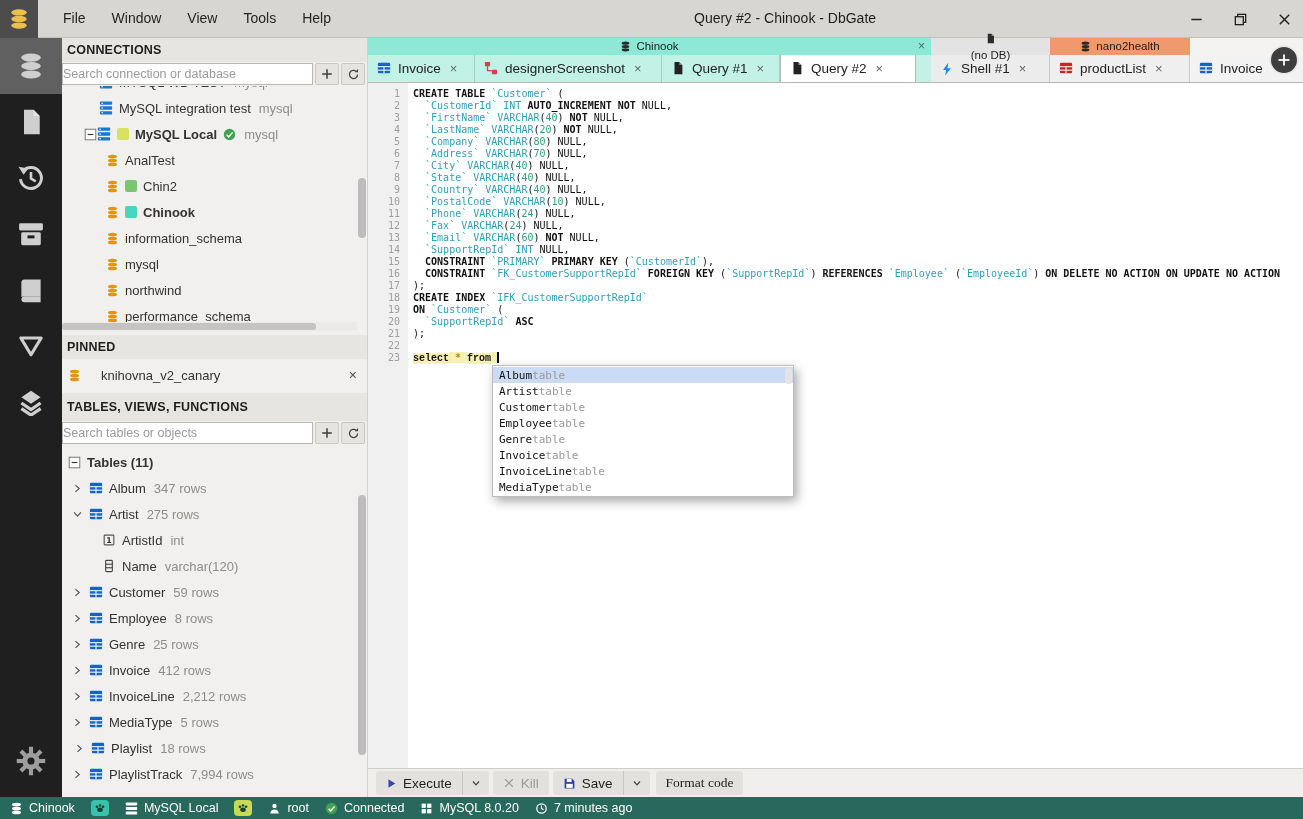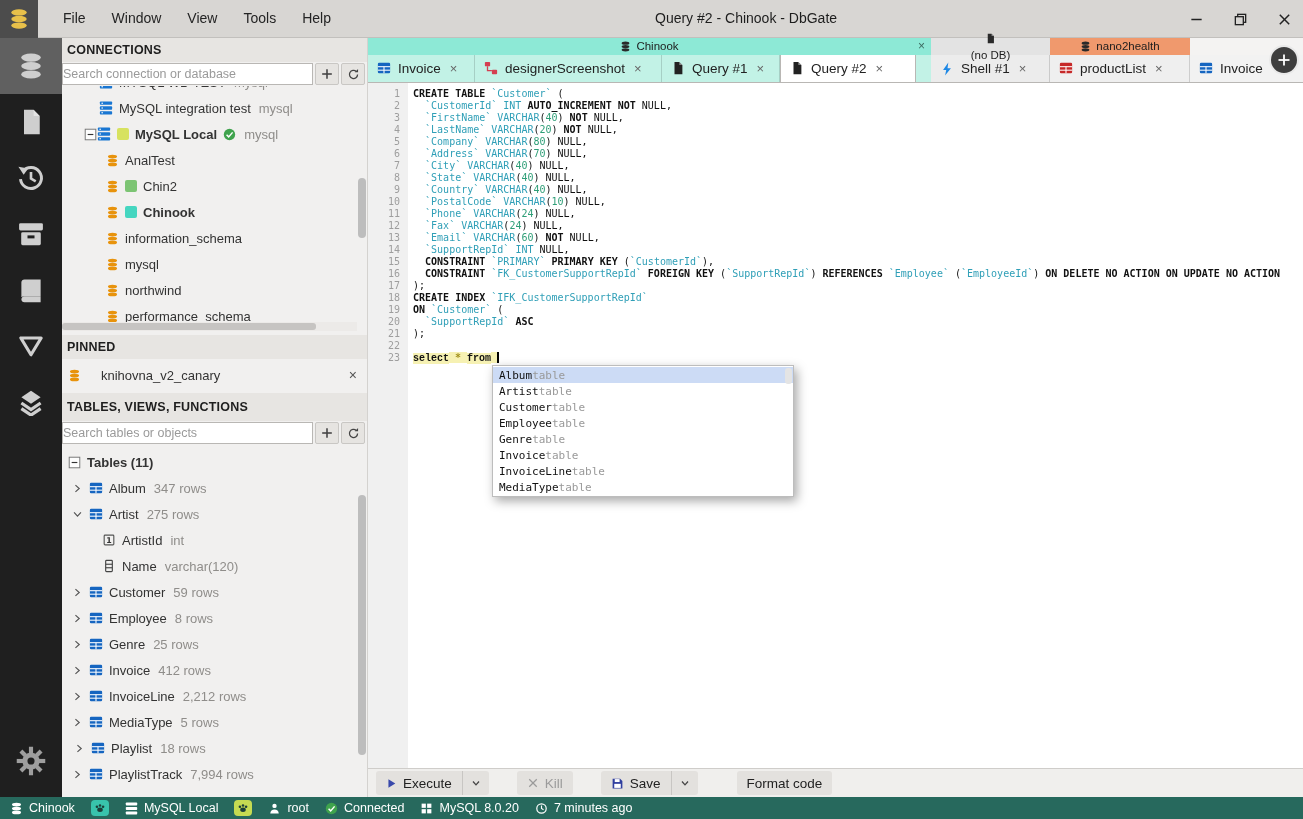--- a/index.html
+++ b/index.html
@@ -4,21 +4,21 @@
 <style>
   * { margin:0; padding:0; box-sizing:border-box; }
   html,body { width:1303px; height:819px; overflow:hidden; font-family:"Liberation Sans",sans-serif; }
   .app { position:relative; width:1303px; height:819px; background:#f1f0ef; overflow:hidden; }
 
   
   .titlebar { height:38px; background:#d8d6d3; display:flex; align-items:center; position:relative; border-bottom:1px solid #c2c0bd; }
   .logo { width:38px; height:38px; background:#4c4c4c; display:flex; align-items:center; justify-content:center; flex:0 0 auto; }
   .menus { display:flex; margin-left:12px; }
   .menu-item { padding:0 13px; font-size:14px; color:#242424; line-height:37px; cursor:default; }
-  .win-title { position:absolute; left:655px; top:0; line-height:37px; font-size:14px; color:#1d1d1d; }
+  .win-title { position:absolute; left:694px; top:0; line-height:37px; font-size:14px; color:#1d1d1d; }
   .winctl { position:absolute; right:8px; top:0; height:38px; display:flex; align-items:center; gap:22px; }
   .winbtn { width:22px; height:22px; display:flex; align-items:center; justify-content:center; }
 
   
   .body { display:flex; height:759px; }
 
   
   .iconbar { width:62px; background:#1f1f1f; display:flex; flex-direction:column; align-items:center; flex:0 0 auto; }
   .ibitem { width:62px; height:56px; display:flex; align-items:center; justify-content:center; }
   .ibitem.active { background:#606060; }
@@ -81,21 +81,21 @@
   .caret { display:inline-block; width:1.5px; height:11px; background:#000; vertical-align:text-bottom; }
 
   
   .autocomplete { position:absolute; left:124px; top:282px; width:302px; background:#fff; border:1px solid #bdbdbd; box-shadow:3px 4px 10px rgba(0,0,0,.35); padding:1px 0; }
   .acitem { height:16px; display:flex; align-items:center; font-family:"DejaVu Sans Mono",monospace; font-size:11px; padding-left:6px; color:#111; }
   .acitem.sel { background:#ccdbf5; }
   .ackind { color:#999; }
   .acthumb { position:absolute; right:1px; top:2px; width:7px; height:16px; background:#e4e4e4; border-radius:3px; }
 
   
-  .toolbar { height:29px; background:#f0efed; border-top:1px solid #cfcdca; display:flex; align-items:center; gap:28px; padding-left:8px; flex:0 0 auto; }
+  .toolbar { height:29px; background:#f0efed; border-top:1px solid #cfcdca; display:flex; align-items:center; gap:4px; padding-left:8px; flex:0 0 auto; }
   .seg { display:flex; }
   .tbtn { display:inline-flex; align-items:center; gap:6px; height:24px; padding:0 10px; background:#e3e1de; border:none; border-radius:3px; font-size:13.5px; color:#222; font-family:"Liberation Sans",sans-serif; }
   .tbtn-dd { padding:0 7px; border-left:1px solid #c8c6c3; border-radius:0 3px 3px 0; margin-left:0; }
   .tbtn-main { border-radius:3px 0 0 3px; }
   .tbtn.disabled { color:#9b9b9b; }
   .ticon { display:flex; align-items:center; }
 
   
   .statusbar { height:22px; background:#27695d; display:flex; align-items:center; gap:16px; padding-left:10px; color:#fff; font-size:12.5px; }
   .sbitem { display:flex; align-items:center; gap:6px; }
@@ -923,21 +923,21 @@
             <span>Save</span>
           </button>
           <button class="tbtn tbtn-dd">
             <span class="ticon">
                 <svg width="12" height="12" viewBox="0 0 16 16" xmlns="http://www.w3.org/2000/svg">
                   <polyline points="4,6 8,10.5 12,6" fill="none" stroke="#444" stroke-width="1.7"></polyline>
                 </svg>
               </span>
           </button>
         </div>
-        <button class="tbtn" style="margin-left:11px;">
+        <button class="tbtn" style="margin-left:2px;font-family:Liberation Serif, serif;">
           <span>Format code</span>
         </button>
       </div>
     </div>
   </div>
 
   <div class="statusbar" id="statusbar">
       <div class="sbitem">
         <span style="display: flex;">
           <svg width="13" height="13" viewBox="0 0 16 16" xmlns="http://www.w3.org/2000/svg">

